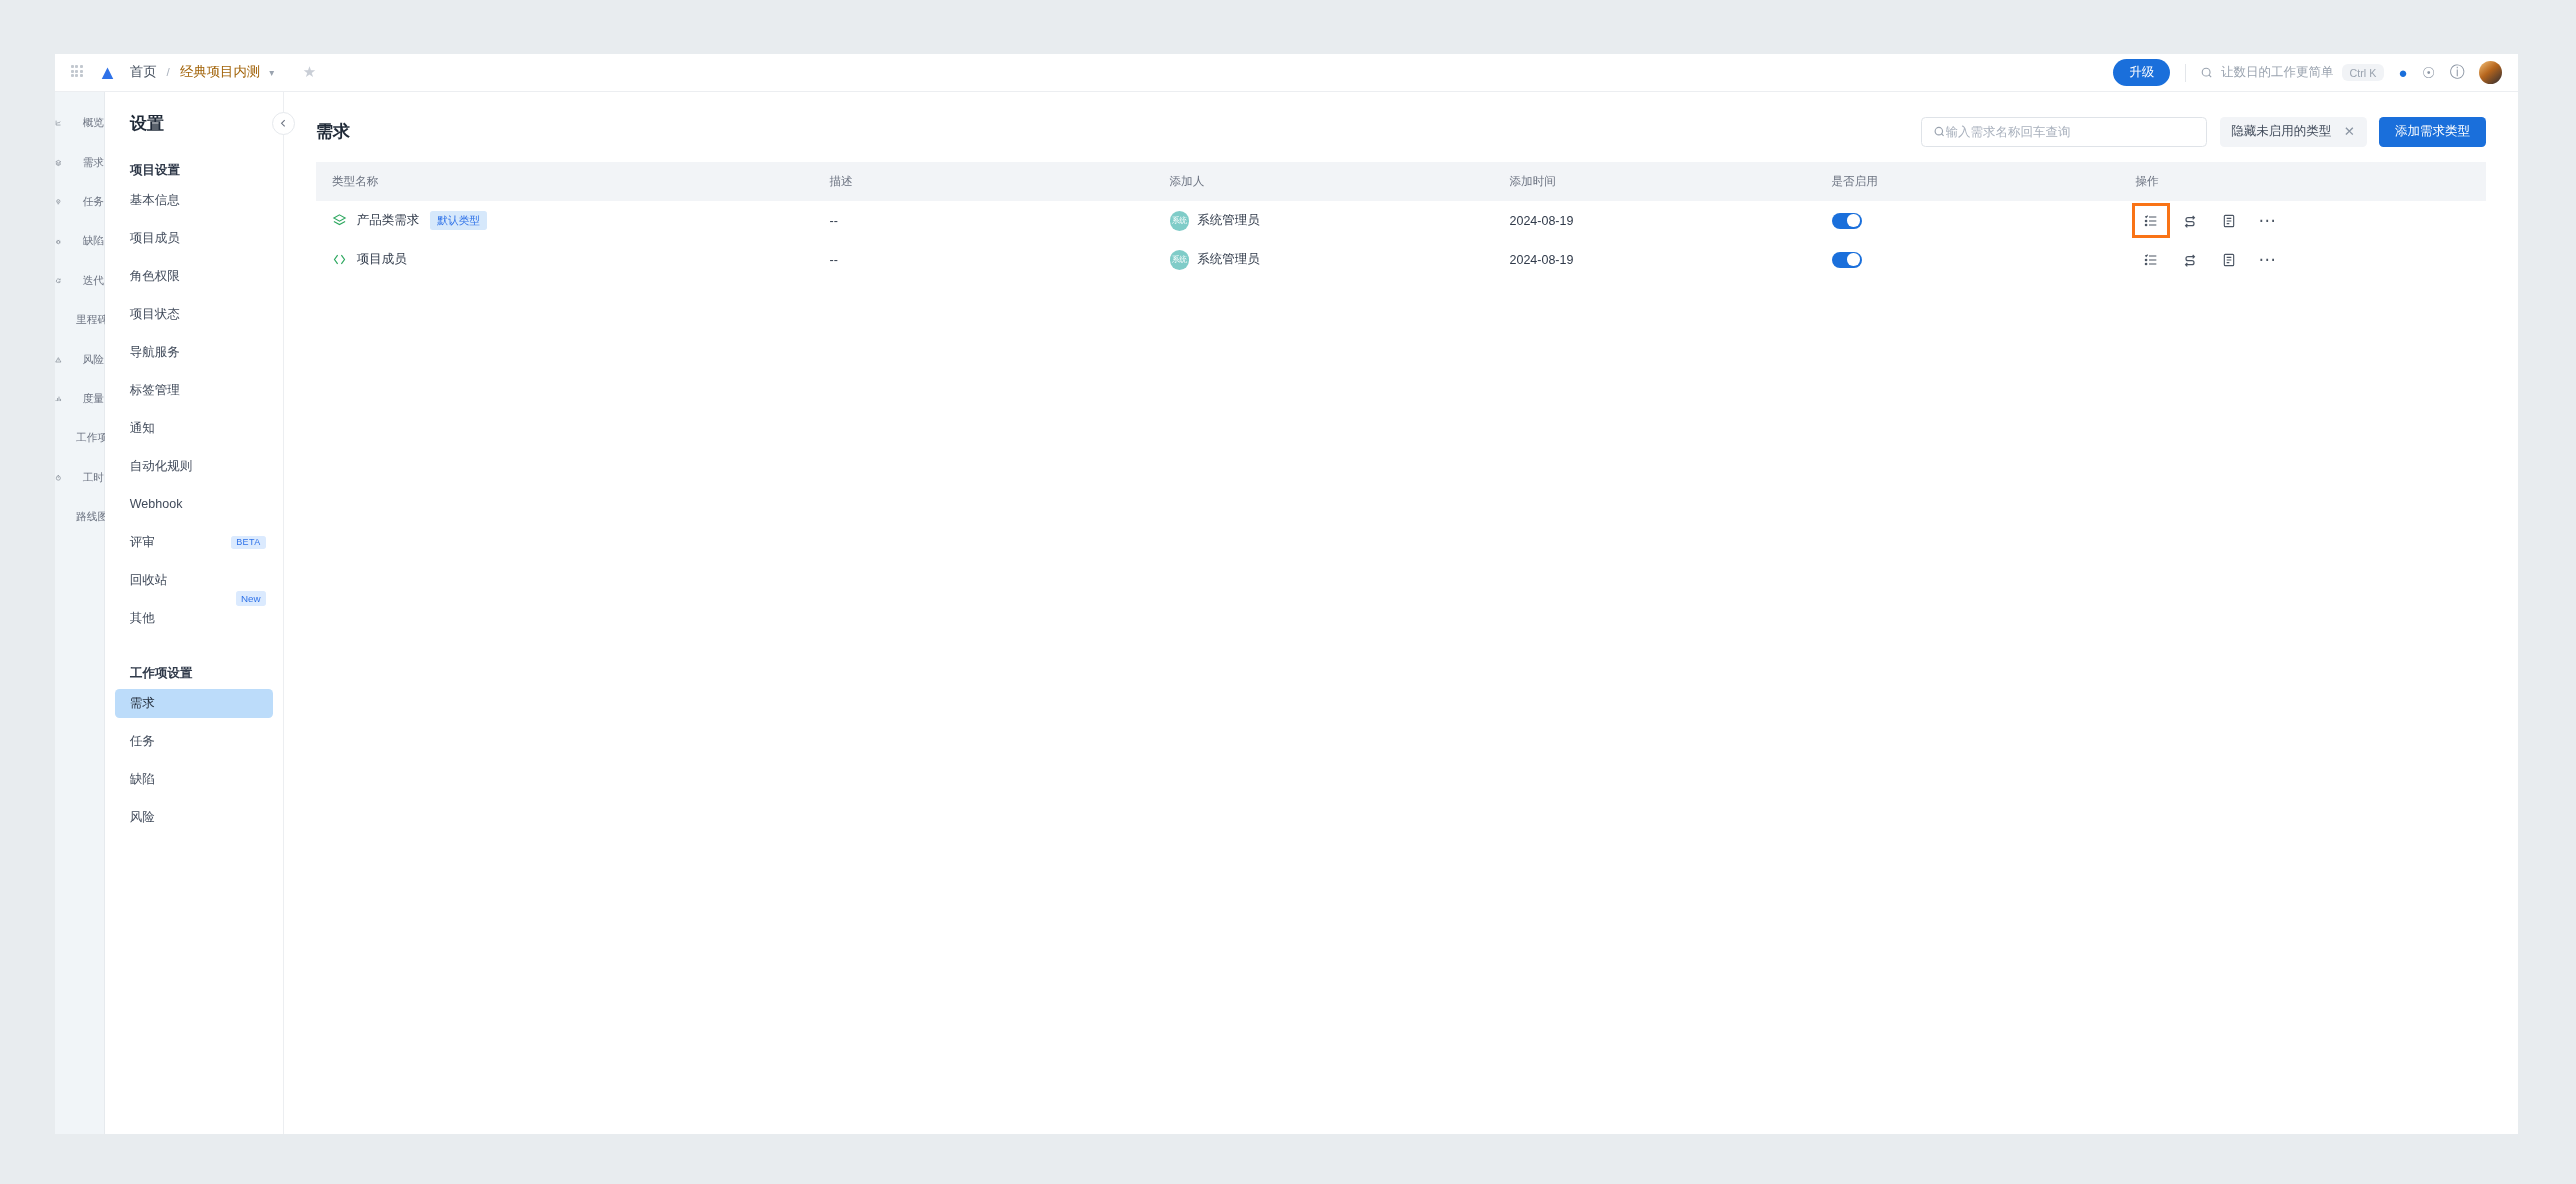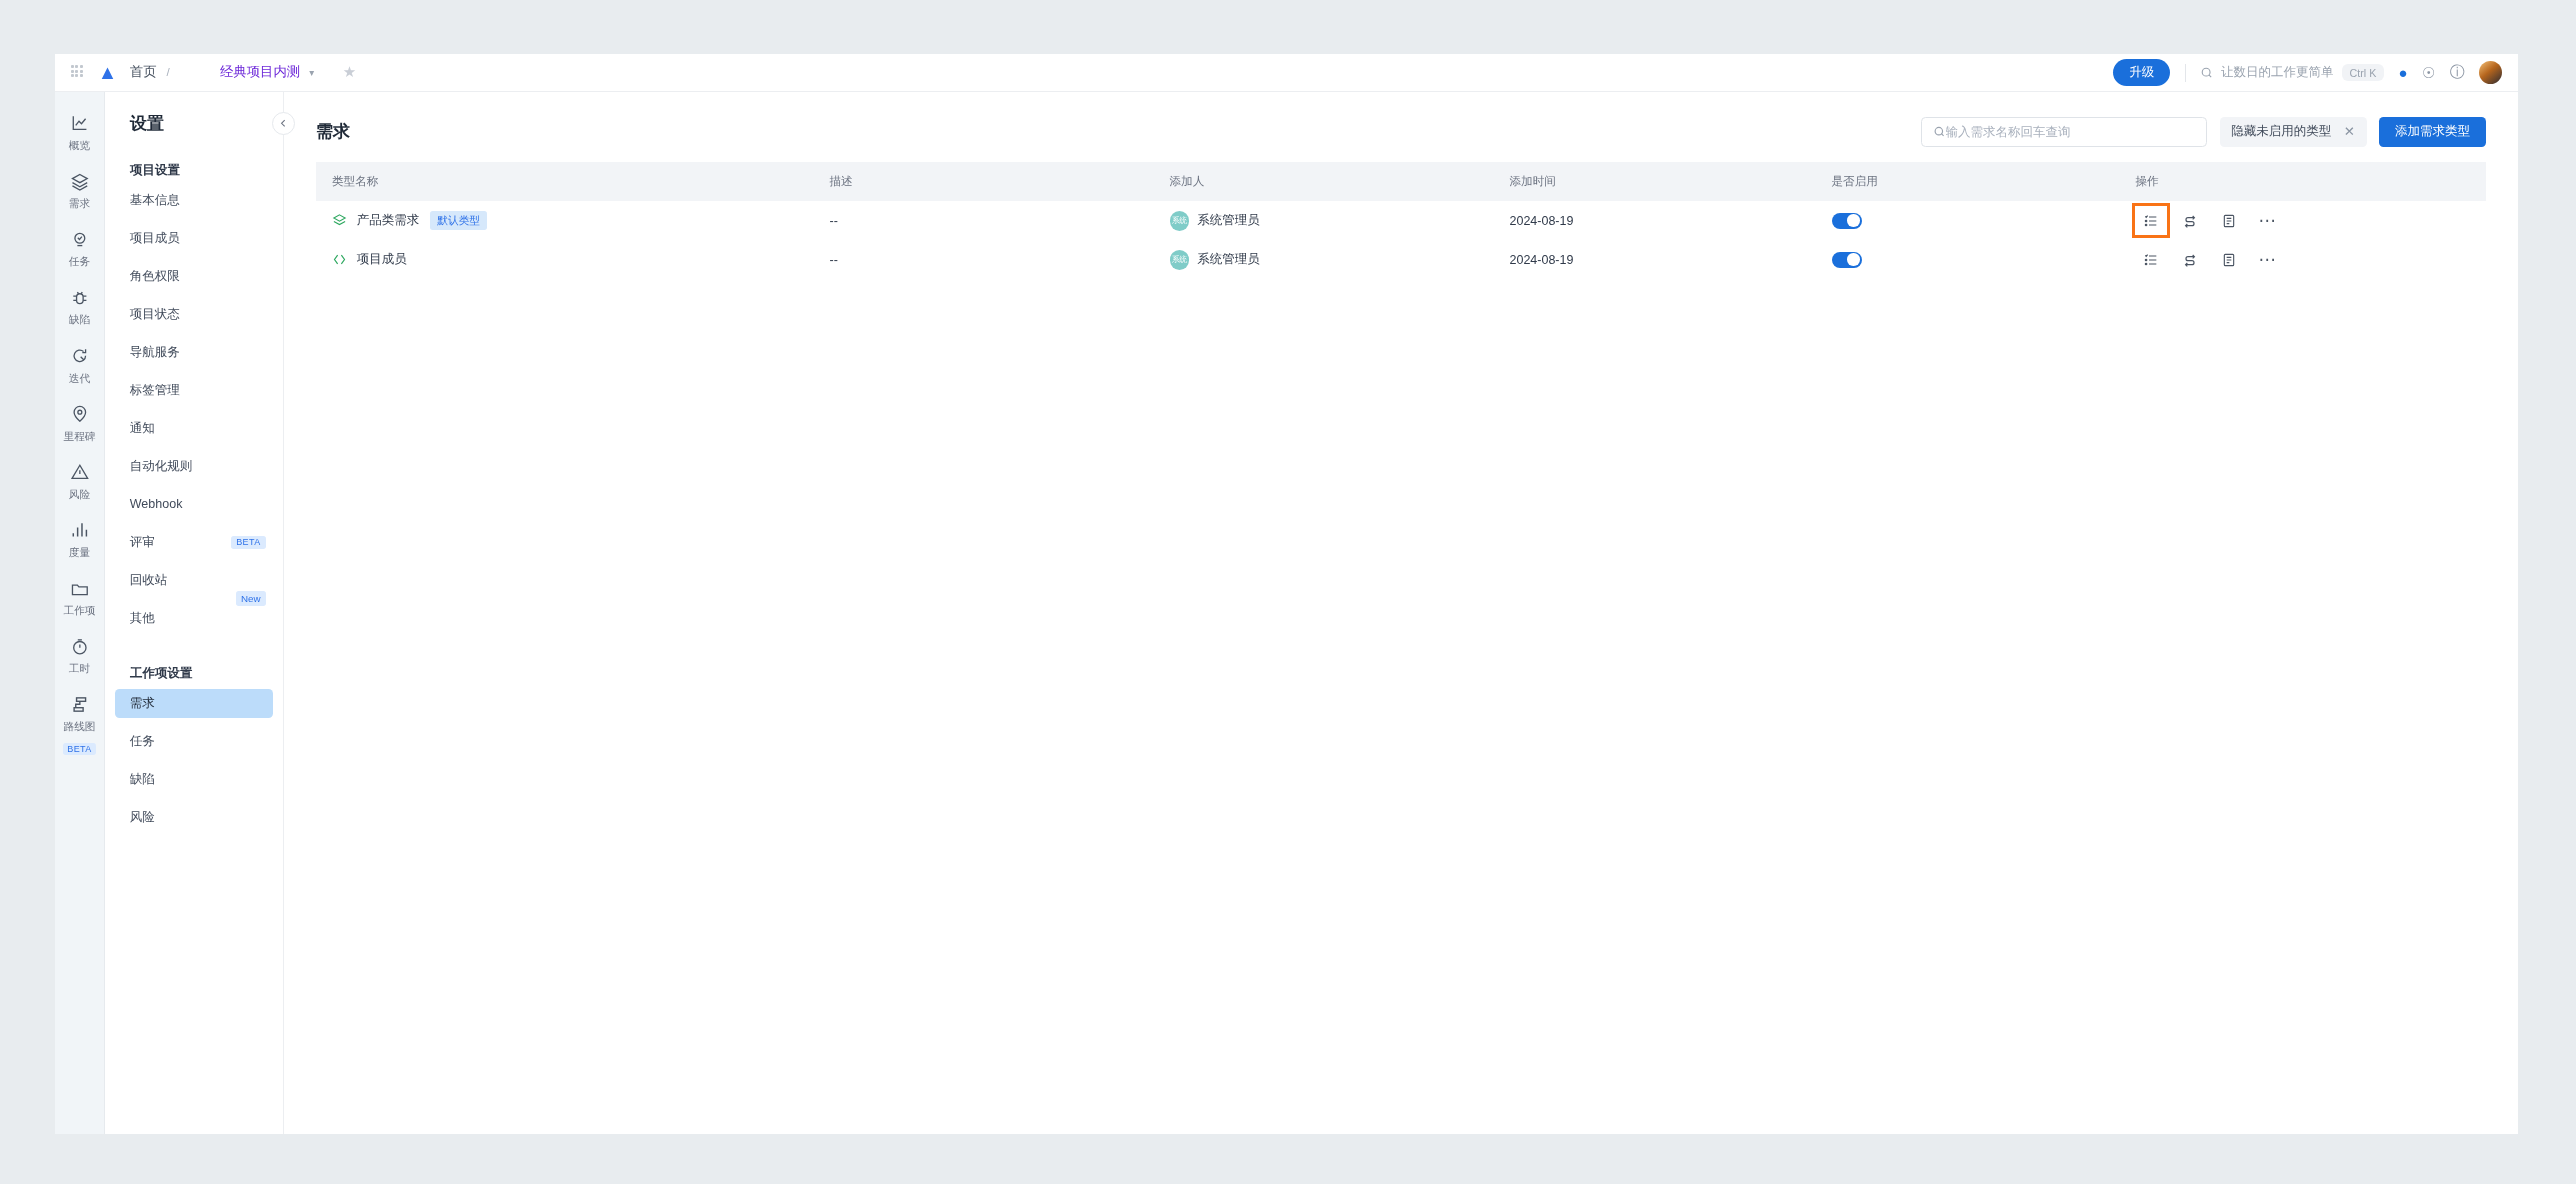--- a/index.html
+++ b/index.html
@@ -33,21 +33,21 @@
   .grid-dots {
     width: 14.3px; height: 14.3px;
     display: grid; grid-template-columns: repeat(3, 2.7px);
     grid-template-rows: repeat(3, 2.7px); gap: 1.8px;
     opacity: .45;
   }
   .grid-dots i { background: #7a8697; border-radius: 0.9px; display:block; }
   .logo-mark { color:#2f72e8; font-size: 19.7px; line-height: 1; font-weight: 700; }
   .crumb { font-size: 13.4px; color: #4b5563; white-space: nowrap; }
   .crumb-sep { color:#a9b1bd; font-size: 11.6px; margin: 0 6.3px; }
-  .crumb-cur { color:#6d28d9;margin-left:40px; }
+  .crumb-cur { color:#a16207; }
   .caret-sm { color:#9aa3af; font-size: 9.8px; margin-left: 5.4px;}
   .star-ic { color:#c9ced6; font-size: 15px; margin-left: 16px; }
 
   .tb-right { margin-left:auto; display:flex; align-items:center; gap: 14.3px; }
   .btn-pill-blue {
     background:#1a6fdb; color:#fff; font-size:12.5px;
     border-radius: 14.3px; padding: 5.4px 16px; white-space: nowrap;
   }
   .tb-div { width:0.9px; height:18px; background:#e3e6ea; }
   .tb-search { display:flex; align-items:center; gap:8px; color:#9aa3af; font-size:12.5px; white-space: nowrap;}
@@ -68,21 +68,21 @@
   
   #icon-rail {
     width: 50px; flex: 0 0 50px;
     background: #f1f5f8;
     border-right: 0.9px solid #e6eaee;
     padding-top: 10.7px;
     display:flex; flex-direction:column; align-items:center;
   }
   .rail-item {
     width: 100%; padding: 10.7px 0 9px;
-    display:flex; flex-direction:column; align-items:center; gap:7px;
+    display:flex; flex-direction:row; align-items:center; gap:21px;
     cursor:pointer;
   }
   .rail-ic { width:19.7px; height:19.7px; color:#4b5563; display:block; }
   .rail-ic svg { width:100%; height:100%; display:block; }
   .rail-label { font-size:10.7px; color:#6b7280; line-height:1.1; white-space:nowrap; }
   .rail-beta {
     margin-top:2.7px; font-size:9px; color:#2f72e8;
     background:#dbeafe; border-radius:2.7px; padding:0.9px 4.5px; letter-spacing:0.4px;
   }
 

